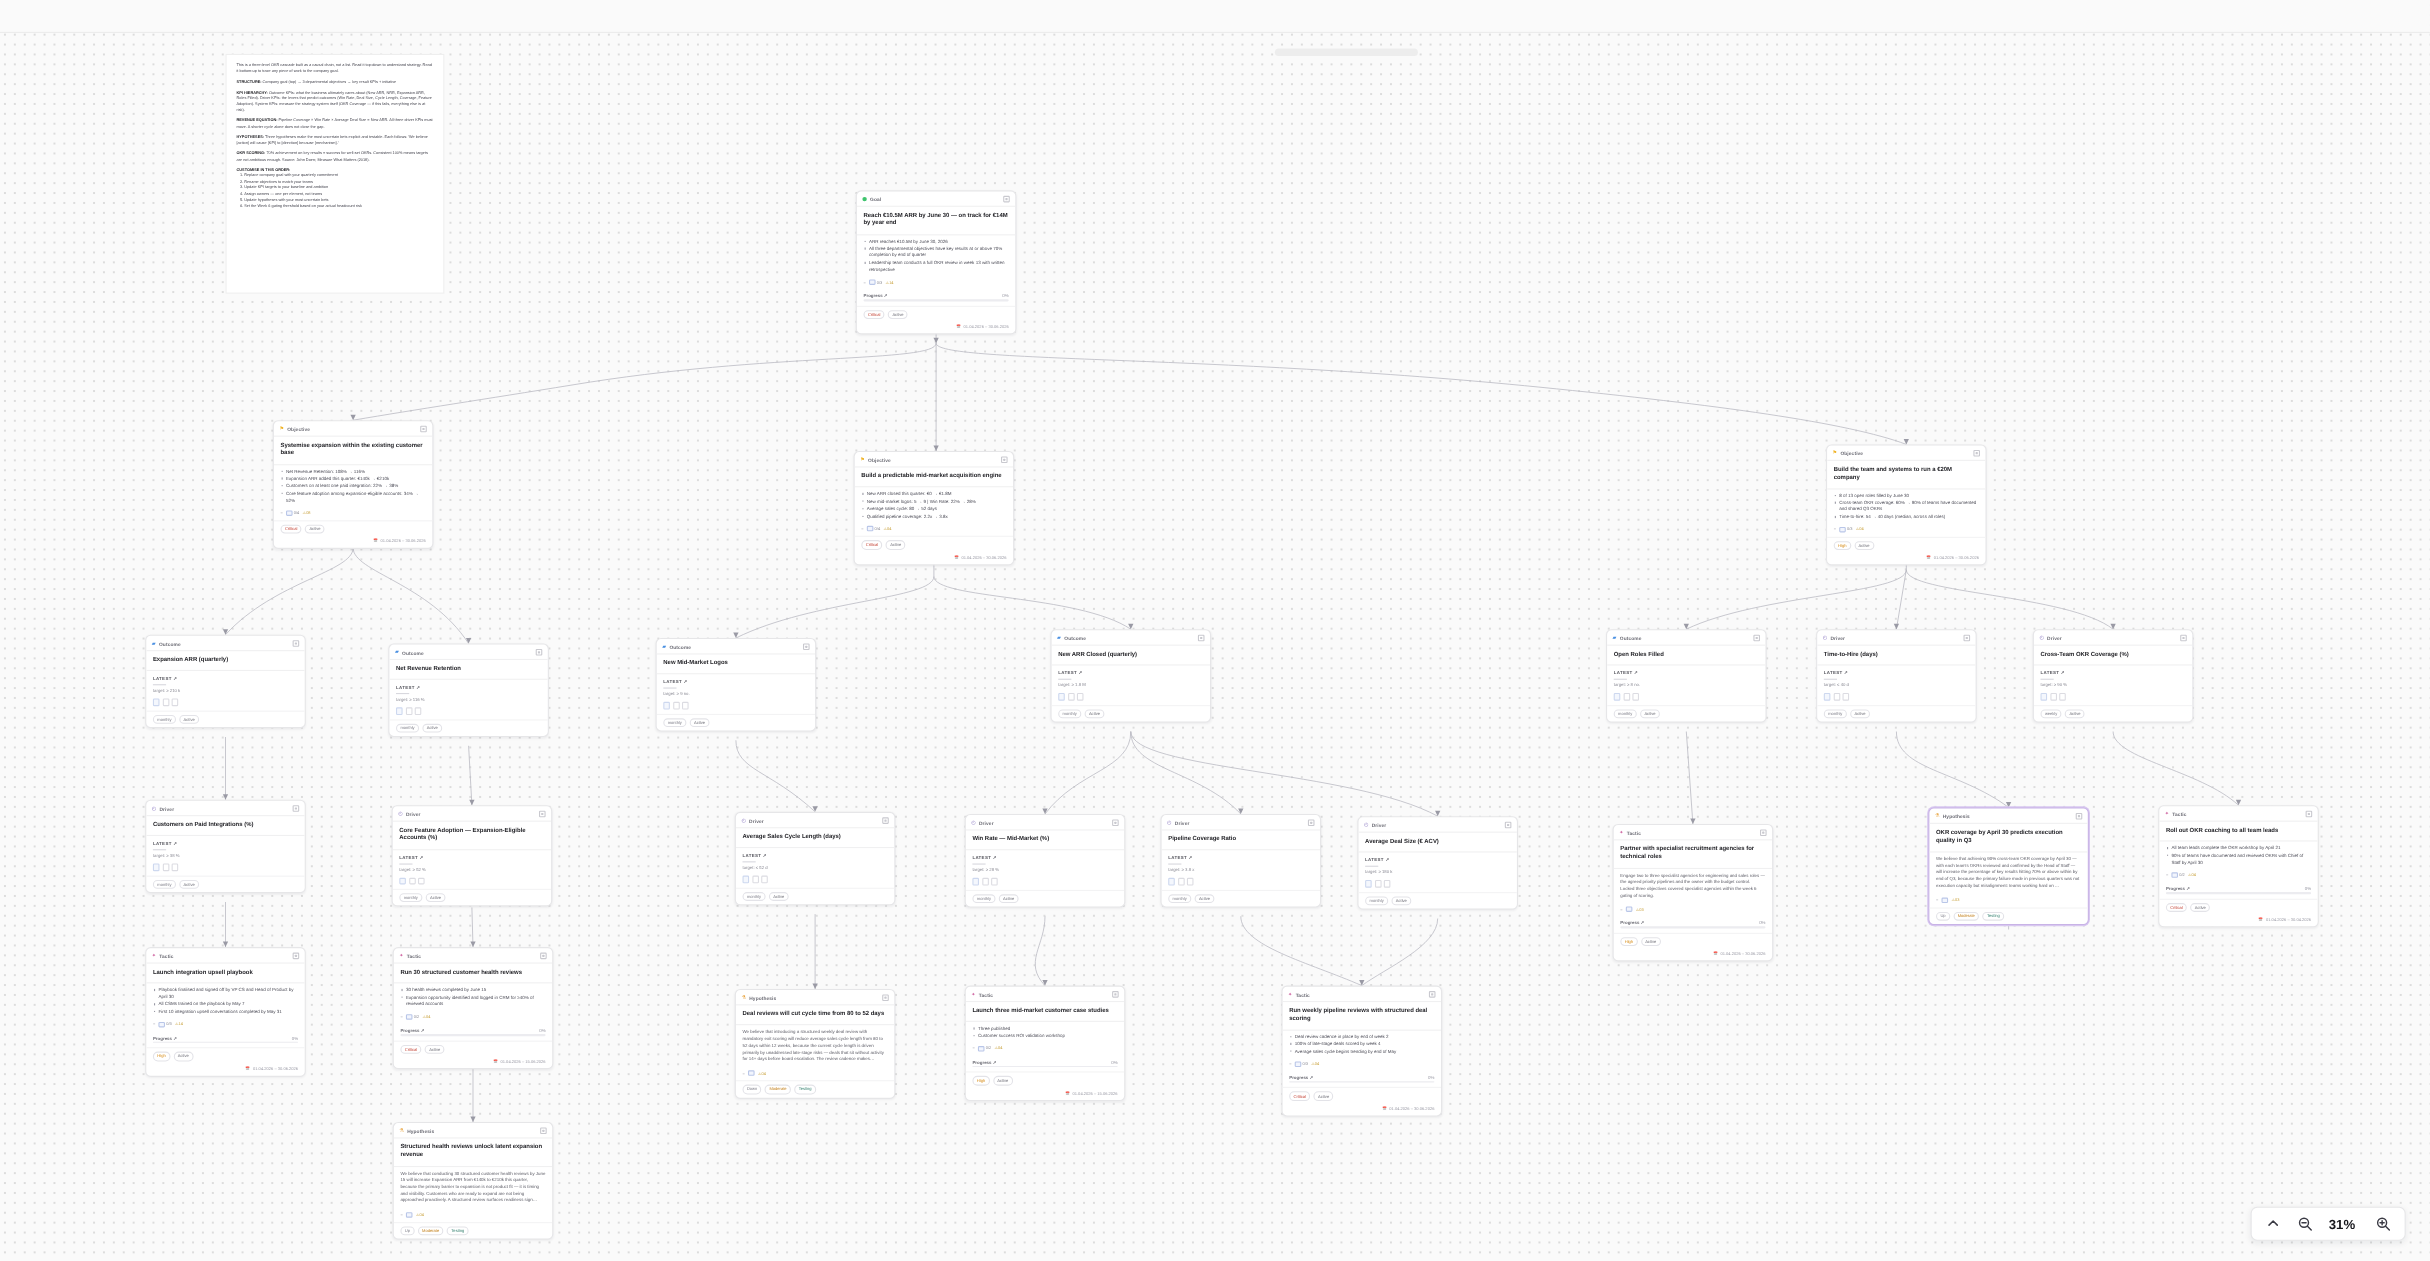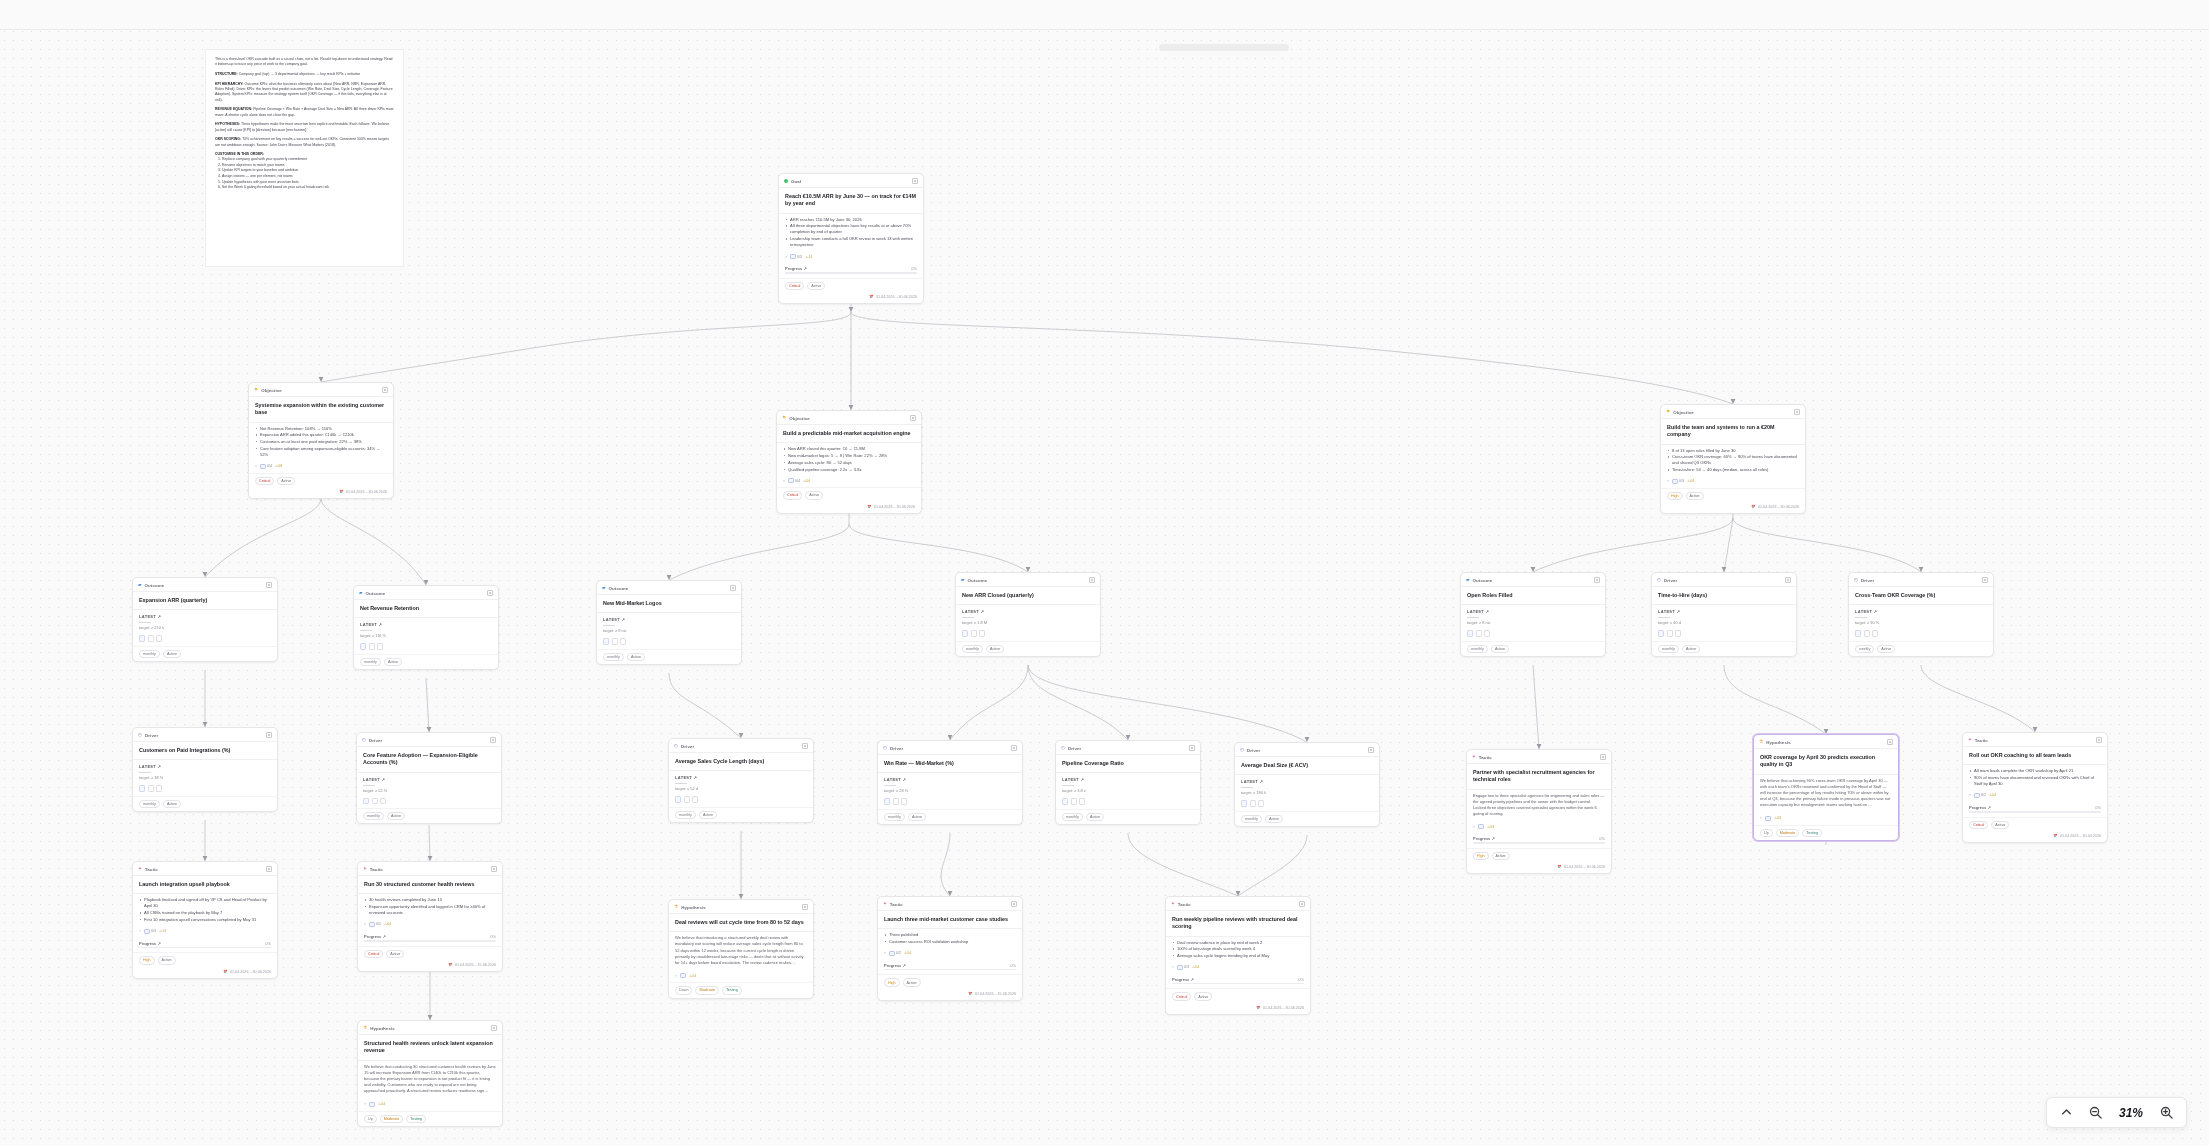--- a/index.html
+++ b/index.html
@@ -116,21 +116,21 @@
   #note .h{ font-size:3.5px;font-weight:bold;color:#1d1d22;margin-bottom:1px;}
 
   
   #zoomctl{
     position:absolute; right:22px; bottom:18px; z-index:60;
     display:flex;align-items:center;gap:14px;
     background:#ffffff; border:1px solid #e6e6e8; border-radius:6px;
     padding:7px 12px; box-shadow:0 2px 6px rgba(16,24,40,.07);
   }
   #zoomctl .zi{ color:#3a3a44; font-size:13px; line-height:1; cursor:pointer;}
-  #zoomctl .zlabel{ font-size:12px;color:#17171c;font-weight:bold;min-width:28px;text-align:center;font-style:italic;}
+  #zoomctl .zlabel{ font-size:12px;color:#17171c;font-weight:bold;min-width:28px;}
   svg.icn{ display:block; }
 </style>
 </head>
 <body>
 
 <div id="canvas"></div>
 <div id="topbar">
   <div class="pill"></div>
 </div>
 

